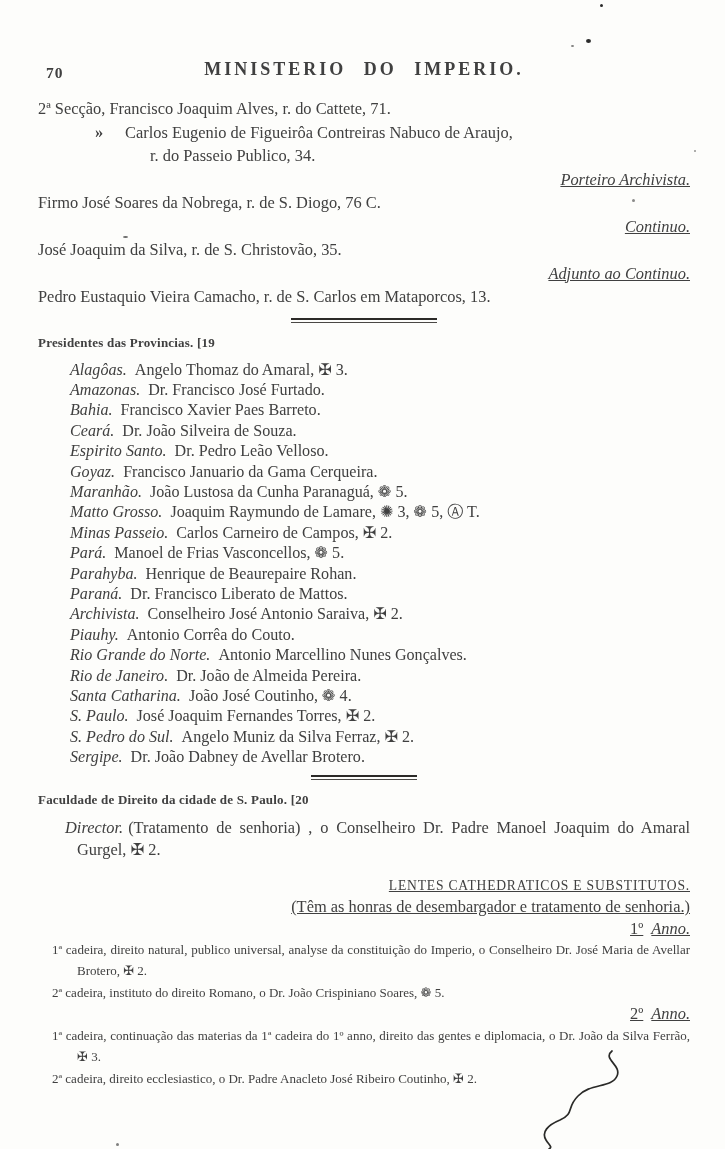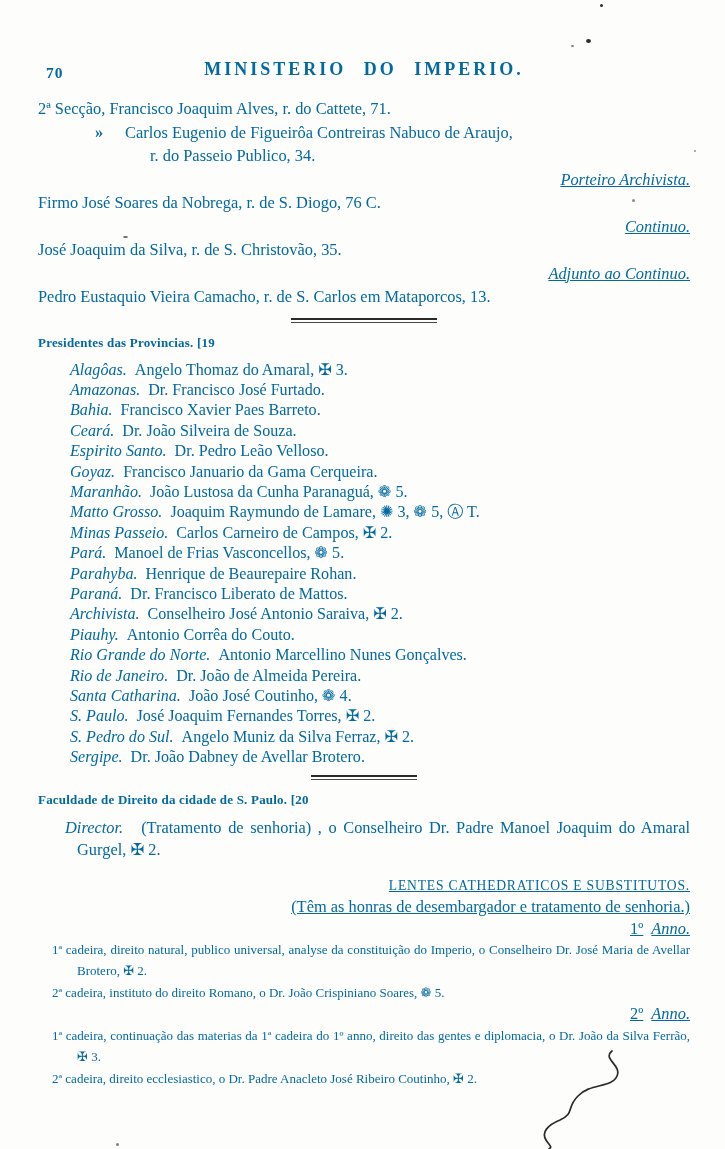--- a/index.html
+++ b/index.html
@@ -3,21 +3,21 @@
 <meta charset="utf-8">
 <style>
   html, body { margin: 0; padding: 0; background: #ffffff; }
   .page {
     position: relative;
     width: 725px;
     height: 1149px;
     box-sizing: border-box;
     padding: 58px 35px 0 38px;
     background: #fdfdfb;
-    color: #0369a1;
+    color: #404040;
     font-family: "Liberation Serif", "DejaVu Serif", "DejaVu Sans", serif;
     font-size: 16.4px;
     line-height: 23.5px;
     overflow: hidden;
   }
   p, h1, h2, ul { margin: 0; padding: 0; }
 
   .page-header { position: relative; text-align: center; height: 26px; margin-bottom: 13px; }
   .page-num {
     position: absolute; left: 8px; top: 3px;
@@ -54,21 +54,21 @@
 
   .prov-list { list-style: none; padding-left: 32px; }
   .prov-list li { line-height: 20.4px; font-size: 16.1px; white-space: nowrap; }
   .prov { font-style: italic; margin-right: 8px; }
 
   .director {
     padding-left: 39px; text-indent: -12px;
     line-height: 22.2px; text-align: justify;
     margin-top: 2px;
   }
-  .director .prov { margin-right: 18px; }
+  .director .prov { margin-right: 5px; }
 
   .lentes { font-size: 13.6px; letter-spacing: 0.8px; line-height: 21px; margin-top: 14px; }
   .note  { line-height: 21.5px; }
   .anno  { line-height: 21.5px; }
   .anno .anno-num { font-style: normal; margin-right: 8px; }
 
   .cadeira {
     padding-left: 39px; text-indent: -25px;
     line-height: 21.4px; text-align: justify;
     font-size: 13px;

